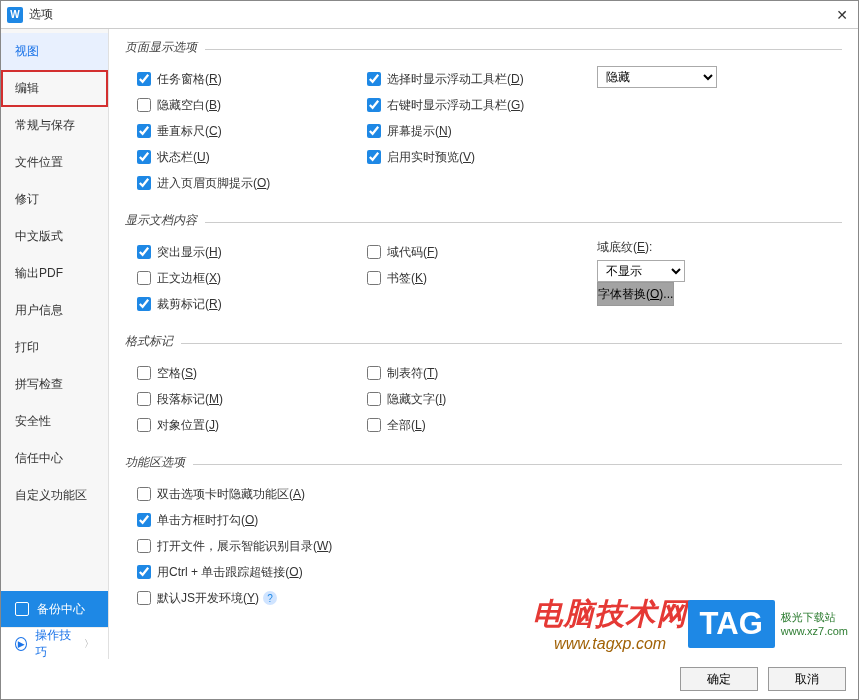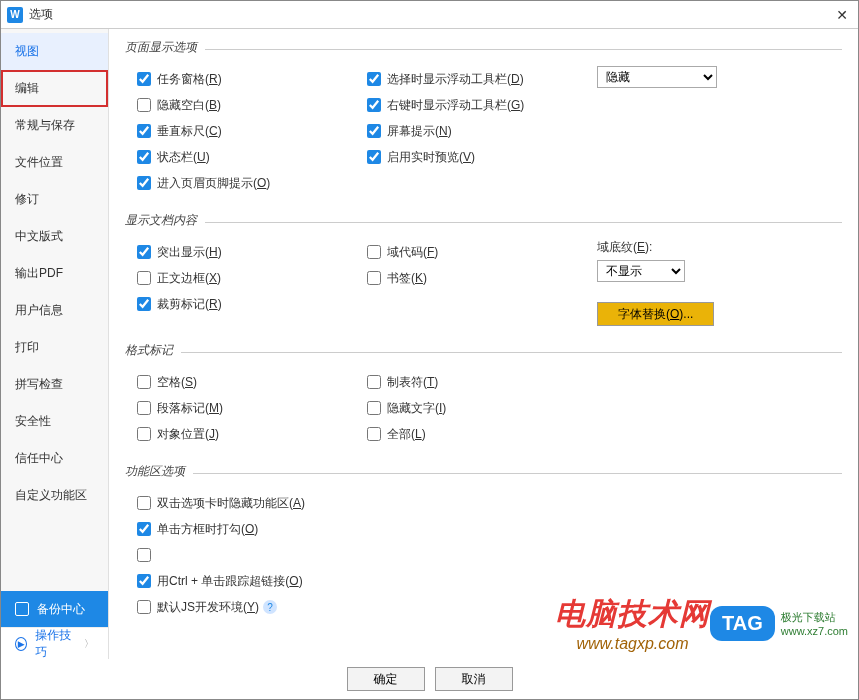--- a/index.html
+++ b/index.html
@@ -30,30 +30,30 @@
 .col2 { width: 230px; }
 .col3 { width: 190px; }
 .chk { display: flex; align-items: center; height: 26px; gap: 6px; }
 .chk input { width: 14px; height: 14px; accent-color: #1e88e5; }
 .chk label { cursor: pointer; }
 .field-label { margin-bottom: 4px; }
 .underline { text-decoration: underline; }
 select { height: 22px; border: 1px solid #aaa; background: #fff; padding: 0 4px; font-size: 12px; }
 select.wide { width: 120px; }
 select.narrow { width: 88px; }
-.btn { height: 24px; border: 1px solid #999; background: #eab308; padding: 0 20px; font-size: 12px; cursor: pointer; margin-top: 20px; }
+.btn { height: 24px; border: 1px solid #999; background: #a3a3a3; padding: 0 0; font-size: 12px; cursor: pointer; margin-top: 0; }
 .help-icon { display: inline-flex; width: 14px; height: 14px; border-radius: 50%; background: #d0e4ff; color: #1e88e5; align-items: center; justify-content: center; font-size: 10px; margin-left: 4px; }
-.footer { height: 40px; border-top: 0; display: flex; align-items: center; justify-content: center; padding: 0 12px; gap: 10px; }
+.footer { height: 40px; border-top: 0; display: flex; align-items: center; justify-content: flex-end; padding: 0 12px; gap: 10px; }
 .footer button { width: 78px; height: 24px; border: 1px solid #999; background: #f3f3f3; font-size: 12px; cursor: pointer; }
 .watermarks { position: absolute; right: 10px; bottom: 6px; display: flex; align-items: center; pointer-events: none; }
 .wm1 { text-align: center; }
 .wm1 .l1 { color: #e53935; font-weight: bold; font-size: 30px; font-style: italic; letter-spacing: 1px; }
 .wm1 .l2 { color: #a16207; font-size: 16px; font-style: italic; }
 .wm2 { display: flex; align-items: center; gap: 6px; }
-.wm2 .tag { background: #1e88e5; color: #fff; font-weight: bold; font-size: 20px; padding: 6px 12px; border-radius: 12px; }
+.wm2 .tag { background: #1e88e5; color: #fff; font-weight: bold; font-size: 31px; padding: 6px 12px; border-radius: 2px; }
 .wm2 .site { font-size: 11px; }
 .wm2 .site .s1 { color: #2e7d32; }
 .wm2 .site .s2 { color: #2e7d32; }
 </style>
 </head>
 <body>
 
 <div class="window">
   <div class="titlebar">
     <span class="app-icon">W</span>
@@ -222,20 +222,21 @@
             <div class="chk">
               <input type="checkbox" style="">
               <label><span>双击选项卡时隐藏功能区(</span><span class="underline">A</span><span>)</span></label>
             </div>
             <div class="chk">
               <input type="checkbox" checked="" style="">
               <label><span>单击方框时打勾(</span><span class="underline">O</span><span>)</span></label>
             </div>
             <div class="chk">
               <input type="checkbox" style="">
+              <label><span>打开文件，展示智能识别目录(</span><span class="underline">W</span><span>)</span></label>
             </div>
             <div class="chk">
               <input type="checkbox" checked="" style="">
               <label><span>用Ctrl + 单击跟踪超链接(</span><span class="underline">O</span><span>)</span></label>
             </div>
             <div class="chk">
               <input type="checkbox" style="">
               <label><span>默认JS开发环境(</span><span class="underline">Y</span><span>)</span><span class="help-icon">?</span></label>
             </div>
           </div>

